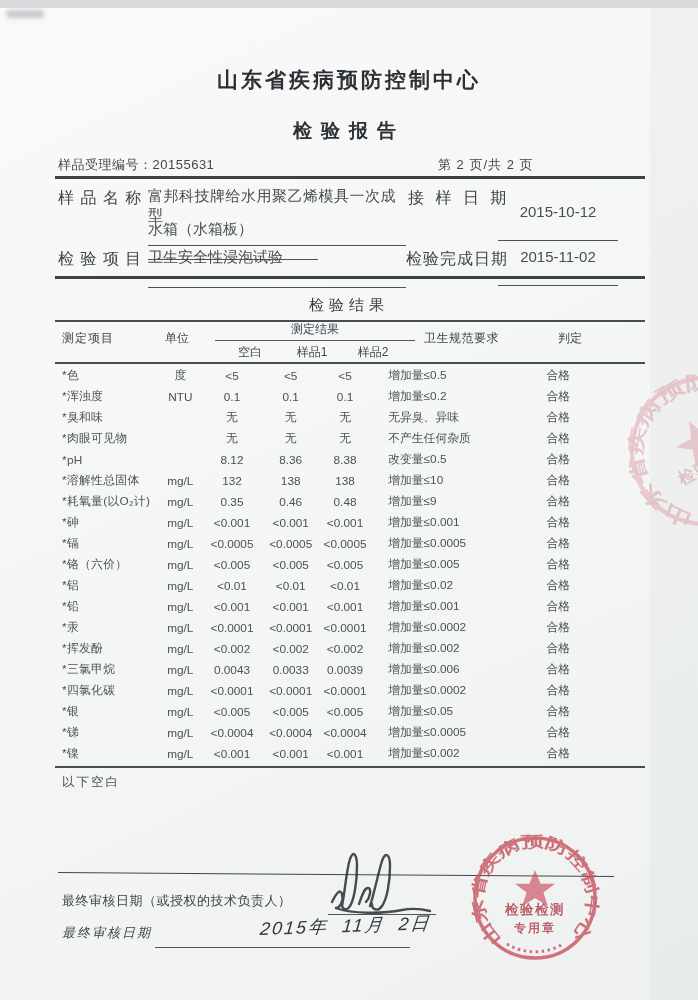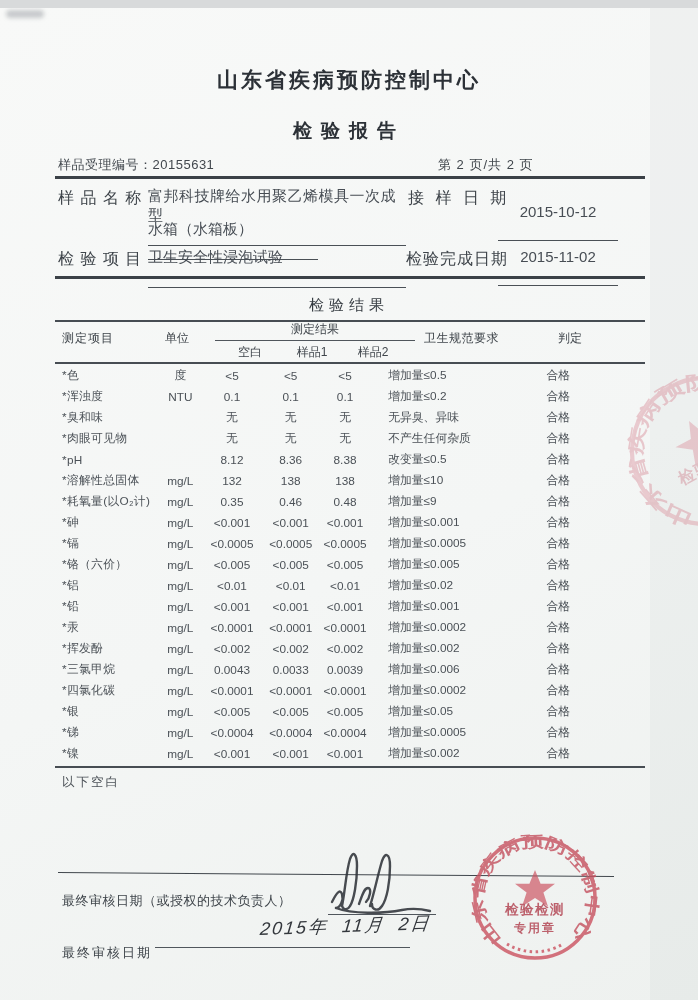--- a/index.html
+++ b/index.html
@@ -51,21 +51,21 @@
   .c-unit{width:46px;text-align:center;}
   .c-blank{width:72px;text-align:center;}
   .c-s1{width:62px;text-align:center;}
   .c-s2{width:62px;text-align:center;}
   .c-req{width:152px;padding-left:16px;}
   .c-ver{width:84px;text-align:center;padding-right:50px;box-sizing:content-box;}
   .below-blank{top:766px;left:62px;font-size:12.5px;letter-spacing:2px;color:#4b5157;}
   .f-line{top:866px;left:58px;width:556px;height:1.4px;background:#41474d;transform:rotate(.4deg);}
   .f-legal{top:884px;left:62px;font-size:13px;letter-spacing:.5px;}
   .f-sigline{top:906px;left:328px;width:108px;height:1.2px;background:#50565c;}
-  .f-review{top:936px;left:62px;font-size:13px;letter-spacing:2px;}
+  .f-review{top:916px;left:62px;font-size:13px;letter-spacing:2px;font-style:italic;}
   .f-dateline{top:939px;left:155px;width:255px;height:1.2px;background:#50565c;}
   .hand-date{top:906px;left:260px;font-size:18px;font-style:italic;color:#33373c;
     transform:rotate(-2deg) skewX(-8deg);letter-spacing:2px;white-space:pre;}
   .sig{top:836px;left:312px;}
   .stamp-main{top:820px;left:465px;opacity:.8;}
   .stamp-edge{top:358px;left:620px;opacity:.45;transform:rotate(-28deg);}
   .smudge{top:2px;left:6px;width:38px;height:8px;background:rgba(90,95,105,.30);
     border-radius:4px;filter:blur(2px);}
   .edge-shade{top:0;left:650px;width:48px;height:1000px;background:rgba(175,182,188,.10);}
 </style>

